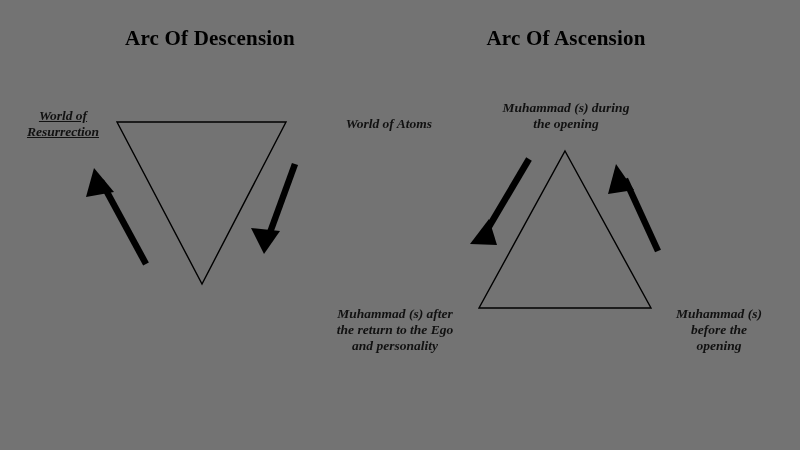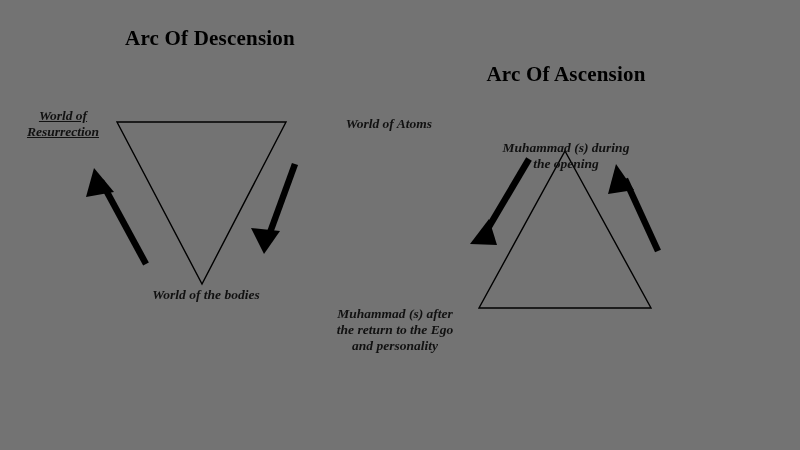--- a/index.html
+++ b/index.html
@@ -48,21 +48,21 @@
     pointer-events: none;
   }
 </style>
 </head>
 <body>
 
 <div id="canvas">
 
   <div class="title" style="left:60px; top:26px; width:300px;">Arc Of Descension</div>
 
-  <div class="title" style="left:441px; top:26px; width:250px;margin-top:36px;">Arc Of Ascension</div>
+  <div class="title" style="left:441px; top:26px; width:250px;">Arc Of Ascension</div>
 
   <svg class="figure" viewBox="0 0 800 450">
 
     <polygon points="117,122 286,122 202,284" fill="none" stroke="#000000" stroke-width="1.4" stroke-linejoin="miter"></polygon>
 
     <g>
       <line x1="146" y1="264" x2="101" y2="181" stroke="#000000" stroke-width="6.5" stroke-linecap="butt"></line>
       <polygon points="94,168 114,192 86,197" fill="#000000"></polygon>
     </g>
 
@@ -83,23 +83,25 @@
       <polygon points="616,164 634,190 608,194" fill="#000000"></polygon>
     </g>
 
   </svg>
 
   <div class="label center" style="left:10px; top:108px; width:106px;text-decoration:underline;">World of
 Resurrection</div>
 
   <div class="label left" style="left:292px; top:116px; width:140px;">World of Atoms</div>
 
-  <div class="label center" style="left:122px; top:287px; width:168px;">World of the bodies</div>
 
-  <div class="label center" style="left:473px; top:100px; width:186px;margin-top:40px;">Muhammad (s) during
+  <div class="label center" style="left:473px; top:100px; width:186px;">Muhammad (s) during
 the opening</div>
 
   <div class="label center" style="left:312px; top:306px; width:166px;font-style:italic;">Muhammad (s) after
 the return to the Ego
 and personality</div>
 
+  <div class="label center" style="left:660px; top:306px; width:118px;">Muhammad (s)
+before the
+opening</div>
 
 </div>
 
 </body></html>

